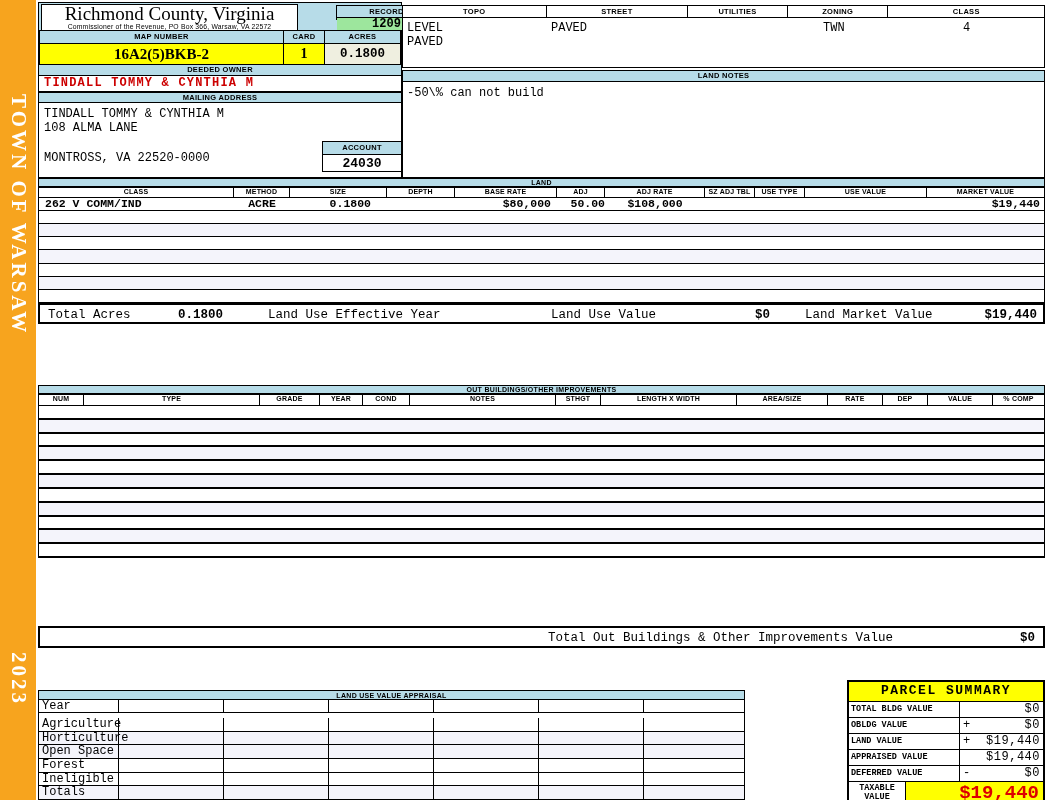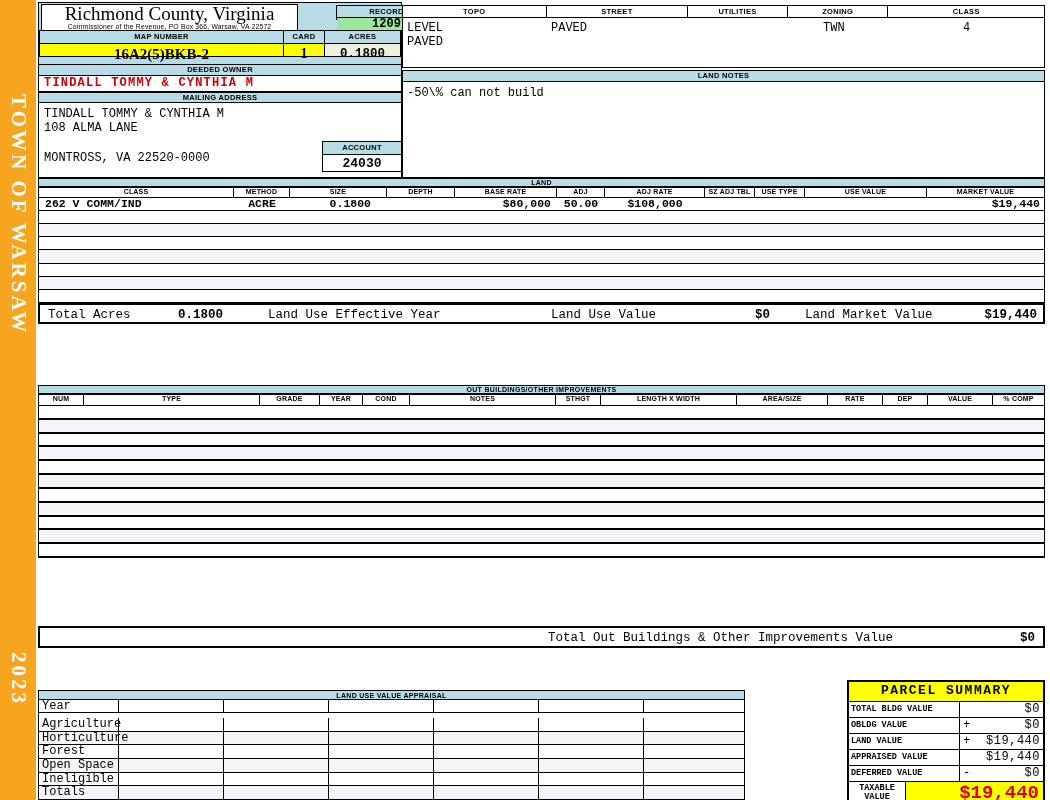--- a/index.html
+++ b/index.html
@@ -95,21 +95,21 @@
     </div>
     <div class="abs record-box">
       <div class="record-label tiny blue">RECORD</div>
       <div class="record-value">1209</div>
     </div>
     <div class="abs hrow" style="top:27px;height:14px;">
       <div class="hcell tiny blue" style="width:245px;">MAP NUMBER</div>
       <div class="hcell tiny blue" style="width:42px;">CARD</div>
       <div class="hcell tiny blue" style="width:77px;">ACRES</div>
     </div>
-    <div class="abs hrow" style="top:40px;height:14px;">
+    <div class="abs hrow" style="top:40px;height:22px;">
       <div class="hcell vy map-val" style="width:245px;">16A2(5)BKB-2</div>
       <div class="hcell vy card-val" style="width:42px;">1</div>
       <div class="hcell acres-val" style="width:77px;">0.1800</div>
     </div>
     <div class="abs tiny blue bandS" style="left:0;top:61px;width:362px;height:12px;">DEEDED OWNER</div>
     <div class="abs owner-val" style="left:0;top:73px;width:362px;height:16px;">TINDALL TOMMY &amp; CYNTHIA M</div>
     <div class="abs tiny blue bandS" style="left:0;top:89px;width:362px;height:11px;">MAILING ADDRESS</div>
     <div class="abs addr" style="left:0;top:100px;width:362px;height:74px;">
       <div style="top:4px;">TINDALL TOMMY &amp; CYNTHIA M</div>
       <div style="top:18px;">108 ALMA LANE</div>
@@ -158,21 +158,21 @@
     <div class="c th" style="width:50px;">USE TYPE</div>
     <div class="c th" style="width:122px;">USE VALUE</div>
     <div class="c th" style="flex:1;">MARKET VALUE</div>
   </div>
   <div class="abs trow" style="left:38px;top:198px;width:1007px;height:13px;border-top:none;">
     <div class="c dt" style="width:195px;border-right:none;padding-left:6px;">262 V COMM/IND</div>
     <div class="c dt" style="width:56px;border-right:none;text-align:center;">ACRE</div>
     <div class="c dt" style="width:97px;border-right:none;text-align:right;padding-right:16px;">0.1800</div>
     <div class="c dt" style="width:68px;border-right:none;"></div>
     <div class="c dt" style="width:102px;border-right:none;text-align:right;padding-right:6px;">$80,000</div>
-    <div class="c dt" style="width:48px;border-right:none;text-align:center;">50.00</div>
+    <div class="c dt" style="width:48px;border-right:none;text-align:right;">50.00</div>
     <div class="c dt" style="width:100px;border-right:none;text-align:center;">$108,000</div>
     <div class="c dt" style="width:50px;border-right:none;"></div>
     <div class="c dt" style="width:50px;border-right:none;"></div>
     <div class="c dt" style="width:122px;border-right:none;"></div>
     <div class="c dt" style="flex:1;text-align:right;padding-right:4px;">$19,440</div>
   </div>
   <div class="abs stripes" style="left:38px;top:211px;width:1007px;height:92px;">
     <div class="srow"></div>
       <div class="srow"></div>
       <div class="srow"></div>
@@ -248,31 +248,31 @@
     </div>
     <div class="aprrow pale" style="height:13.7px;">
       <div class="a apr-label" style="width:80px;">Horticulture</div>
       <div class="a" style="width:105px;"></div>
         <div class="a" style="width:105px;"></div>
         <div class="a" style="width:105px;"></div>
       <div class="a" style="width:105px;"></div>
         <div class="a" style="width:105px;"></div>
         <div class="a" style="flex:1;"></div>
     </div>
+    <div class="aprrow pale" style="height:13.7px;">
+      <div class="a apr-label" style="width:80px;">Open Space</div>
+      <div class="a" style="width:105px;"></div>
+        <div class="a" style="width:105px;"></div>
+        <div class="a" style="width:105px;"></div>
+      <div class="a" style="width:105px;"></div>
+        <div class="a" style="width:105px;"></div>
+        <div class="a" style="flex:1;"></div>
+    </div>
     <div class="aprrow" style="height:13.7px;">
       <div class="a apr-label" style="width:80px;">Forest</div>
-      <div class="a" style="width:105px;"></div>
-        <div class="a" style="width:105px;"></div>
-        <div class="a" style="width:105px;"></div>
-      <div class="a" style="width:105px;"></div>
-        <div class="a" style="width:105px;"></div>
-        <div class="a" style="flex:1;"></div>
-    </div>
-    <div class="aprrow pale" style="height:13.7px;">
-      <div class="a apr-label" style="width:80px;">Open Space</div>
       <div class="a" style="width:105px;"></div>
         <div class="a" style="width:105px;"></div>
         <div class="a" style="width:105px;"></div>
       <div class="a" style="width:105px;"></div>
         <div class="a" style="width:105px;"></div>
         <div class="a" style="flex:1;"></div>
     </div>
     <div class="aprrow" style="height:13.7px;">
       <div class="a apr-label" style="width:80px;">Ineligible</div>
       <div class="a" style="width:105px;"></div>

